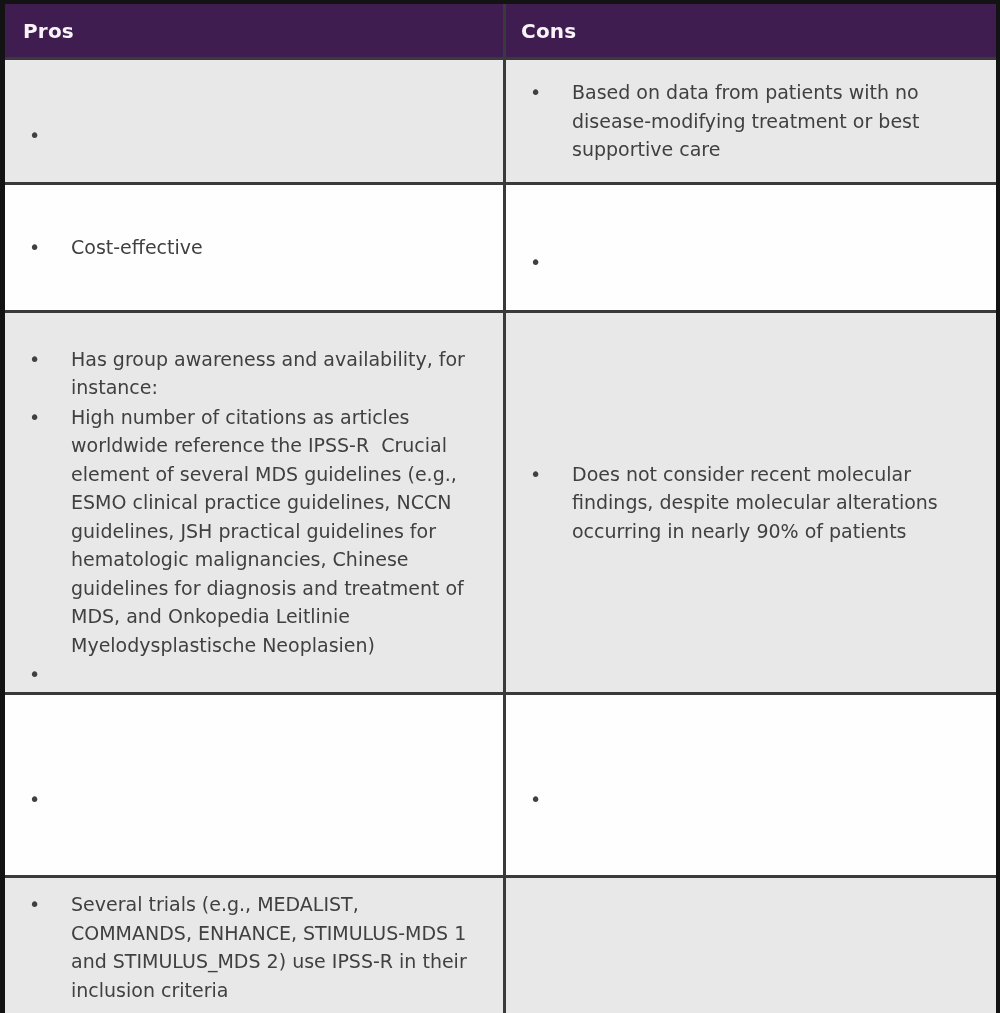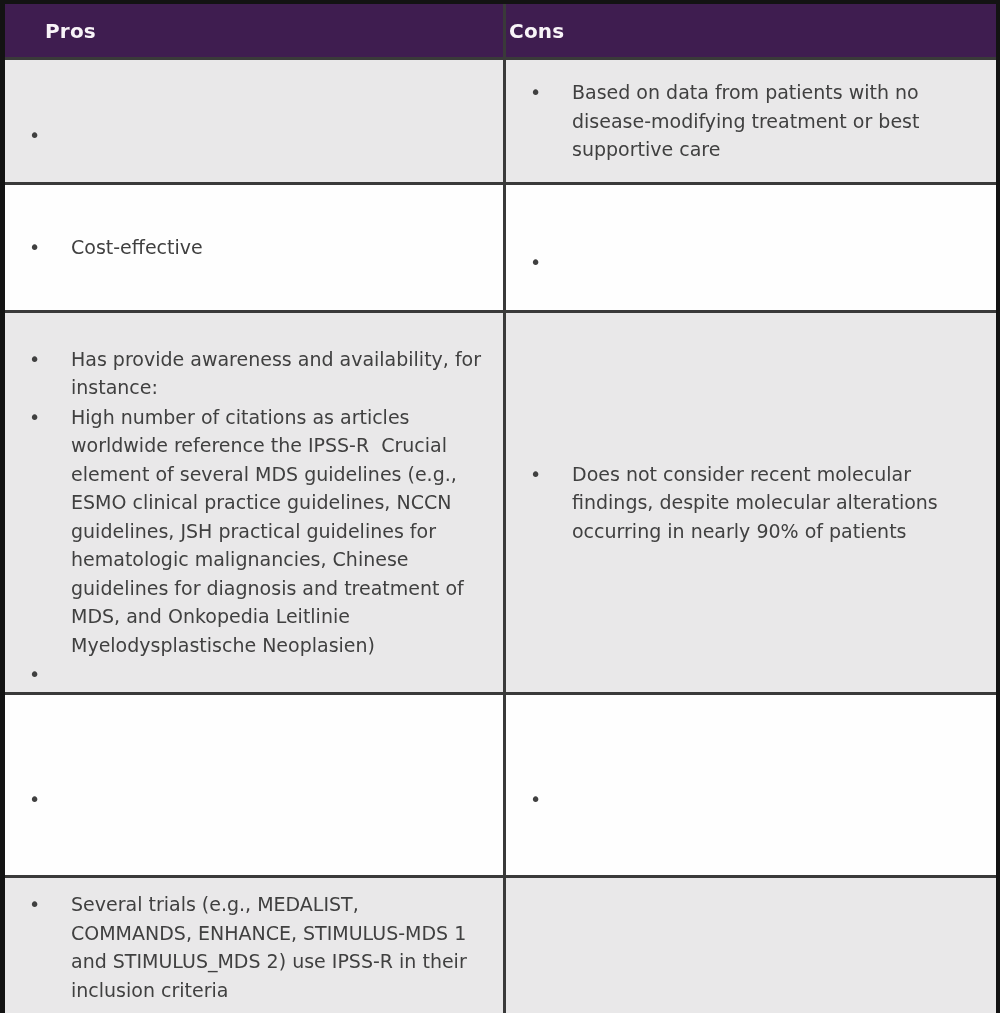--- a/index.html
+++ b/index.html
@@ -20,27 +20,27 @@
     display: grid;
     grid-template-columns: 498px 493px;
   }
   .hdr-row {
     background: #3F1D50;
     height: 53px;
   }
   .hdr-cell {
     display: flex;
     align-items: center;
-    padding-left: 40px;
+    padding-left: 18px;
     color: #F8F4F8;
     font-size: 20px;
     font-weight: bold;
     letter-spacing: 0.2px;
   }
-  .hdr-cell.right { border-left: 3px solid #3A3A3A; padding-left: 3px; }
+  .hdr-cell.right { border-left: 3px solid #3A3A3A; padding-left: 15px; }
   .body-row { border-top: 3px solid #3A3A3A; }
   .body-row.shade { background: #E9E8E9; }
   .body-row.plain { background: #FEFEFE; }
   .cell {
     display: flex;
     align-items: center;
     padding: 12px 18px 12px 0;
   }
   .cell.right { border-left: 3px solid #3A3A3A; }
   ul.bullets { list-style: none; width: 100%; }
@@ -109,21 +109,21 @@
         </li>
       </ul>
     </div>
   </div>
 
   <div class="body-row shade r3">
     <div class="cell">
       <ul class="bullets">
         <li>
           <span class="bullet">•</span>
-          <span class="btext">Has provide awareness and availability, for instance:</span>
+          <span class="btext">Has group awareness and availability, for instance:</span>
         </li>
         <li>
           <span class="bullet">•</span>
           <span class="btext">High number of citations as articles worldwide reference the IPSS-R  Crucial element of several MDS guidelines (e.g., ESMO clinical practice guidelines, NCCN guidelines, JSH practical guidelines for hematologic malignancies, Chinese guidelines for diagnosis and treatment of MDS, and Onkopedia Leitlinie Myelodysplastische Neoplasien)</span>
         </li>
         <li>
           <span class="bullet">•</span>
         </li>
       </ul>
     </div>

